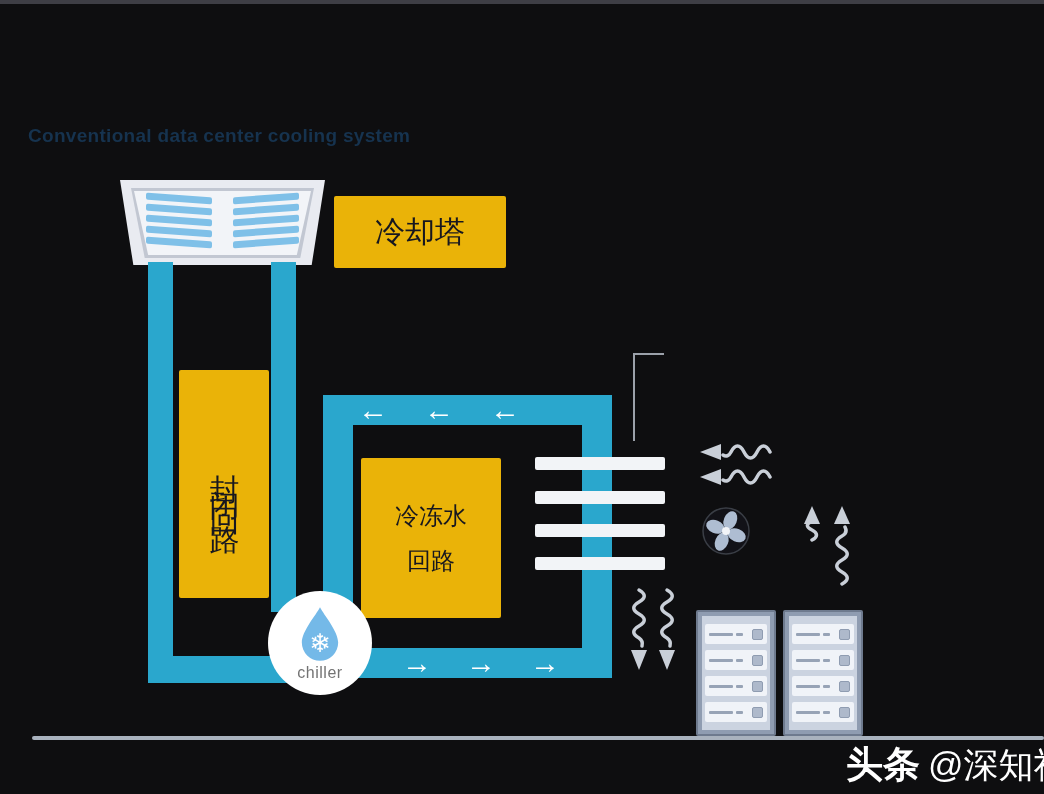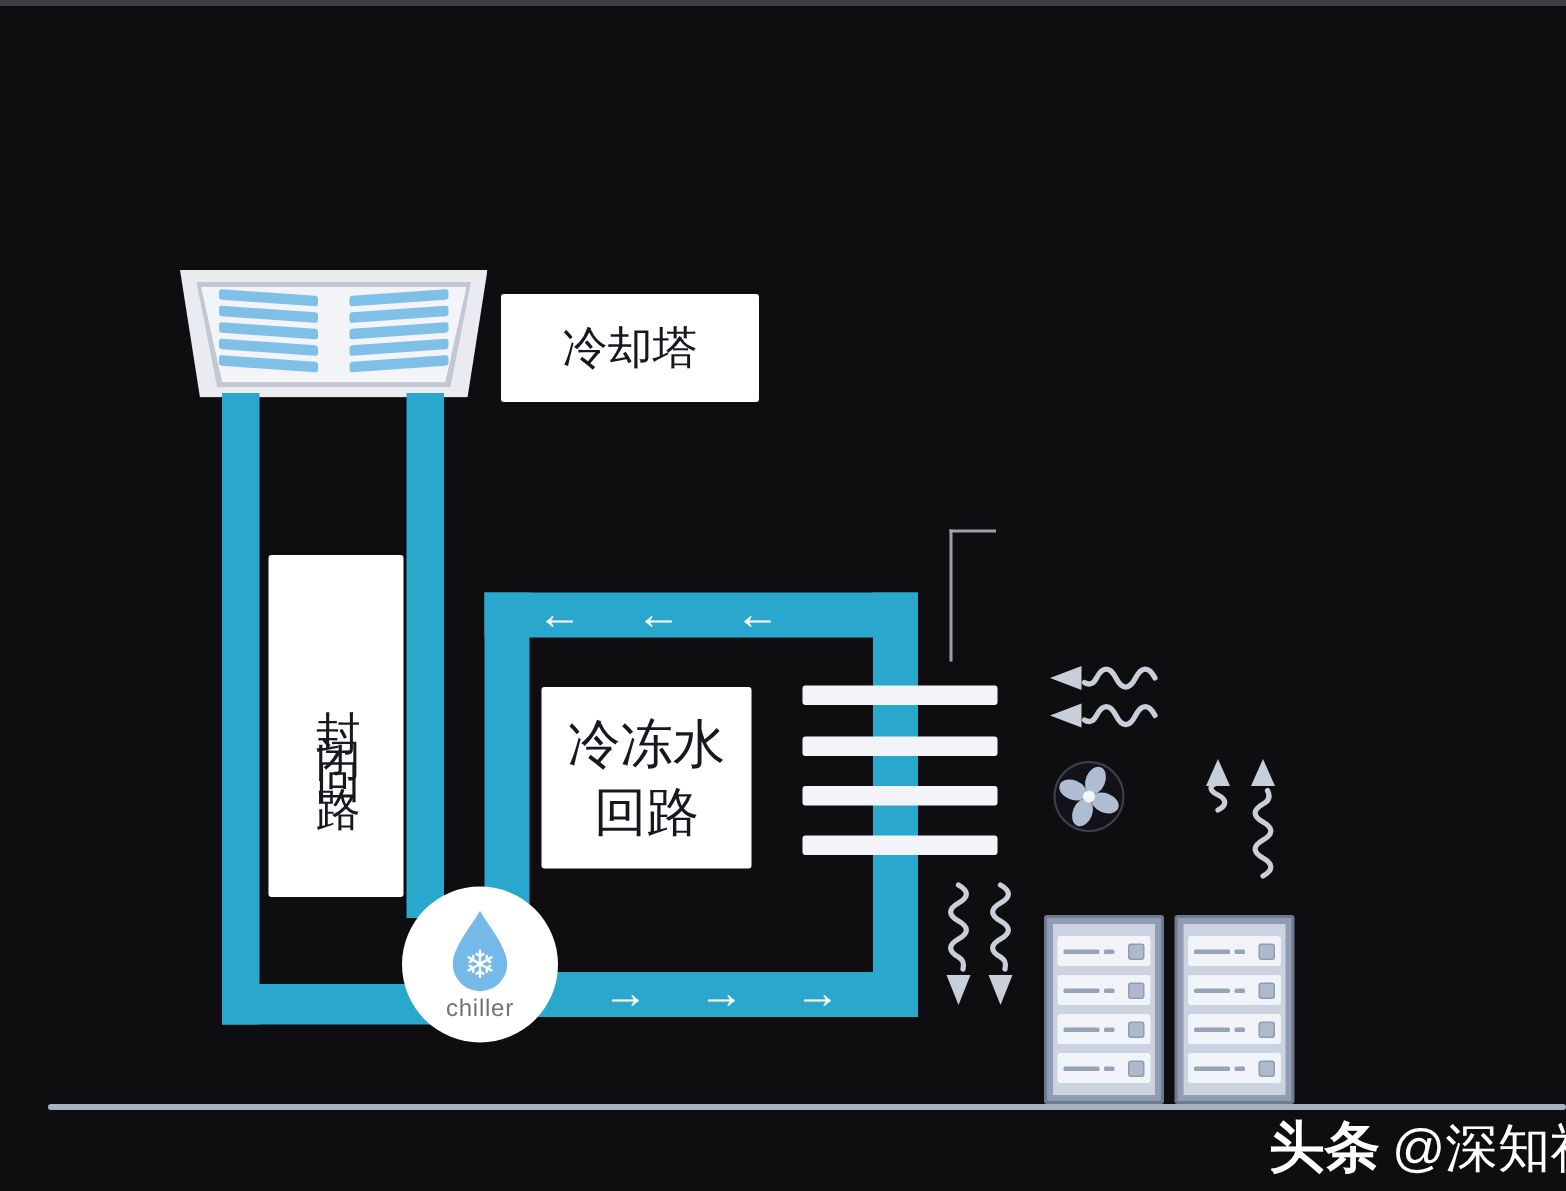--- a/index.html
+++ b/index.html
@@ -21,26 +21,26 @@
   .louvers{position:absolute;top:15px;width:66px;height:54px;}
   .louvers-left{left:26px;transform:skewY(4deg);}
   .louvers-right{right:26px;transform:skewY(-4deg);}
   .slat{height:7px;background:#7FC0E8;border-radius:2px;margin-bottom:4px;}
 
   
   .pipe{position:absolute;background:#2AA7CD;}
   .flow{position:absolute;color:#FFFFFF;font-size:30px;font-weight:700;line-height:30px;}
 
   
-  .label-box{position:absolute;background:#ffffff;color:#17171F;border-radius:2px;
+  .label-box{position:absolute;background:#eab308;color:#17171F;border-radius:2px;
              display:flex;align-items:center;justify-content:center;text-align:center;}
   .box-cooling-tower{left:334px;top:196px;width:172px;height:72px;font-size:30px;}
   .box-closed-loop{left:179px;top:370px;width:90px;height:228px;font-size:30px;}
   .vert-text{writing-mode:vertical-lr;text-orientation:upright;letter-spacing:17px;}
-  .box-chilled{left:361px;top:458px;width:140px;height:121px;font-size:35px;line-height:45px;}
+  .box-chilled{left:361px;top:458px;width:140px;height:160px;font-size:24px;line-height:45px;}
   .box-crah{left:674px;top:278px;width:274px;height:153px;font-size:29px;line-height:47px;}
   .box-it{left:751px;top:537px;width:80px;height:70px;font-size:34px;}
 
   
   .coil-bar{position:absolute;left:535px;width:130px;height:13px;background:#F2F4F7;border-radius:2px;}
   .callout{position:absolute;background:#9BA1AA;}
 
   
   .chiller{left:268px;top:591px;width:104px;height:104px;background:#FFFFFF;border-radius:50%;
            display:flex;flex-direction:column;align-items:center;justify-content:center;}
@@ -63,20 +63,21 @@
   .watermark{left:846px;top:740px;color:#FFFFFF;white-space:nowrap;}
   .wm-brand{font-size:37px;font-weight:700;margin-top:47px;}
   .wm-handle{font-size:35px;font-weight:400;margin-left:8px;}
 </style>
 </head>
 <body>
 
 <div class="stage">
   <div class="abs top-strip"></div>
 
+  <div class="abs diagram-title">Conventional data center cooling system</div>
 
   <div class="abs tower">
     <div class="tower-l1"></div>
     <div class="tower-l2"></div>
     <div class="tower-l3"></div>
     <div class="louvers louvers-left">
       <div class="slat"></div>
       <div class="slat"></div>
       <div class="slat"></div>
       <div class="slat"></div>

